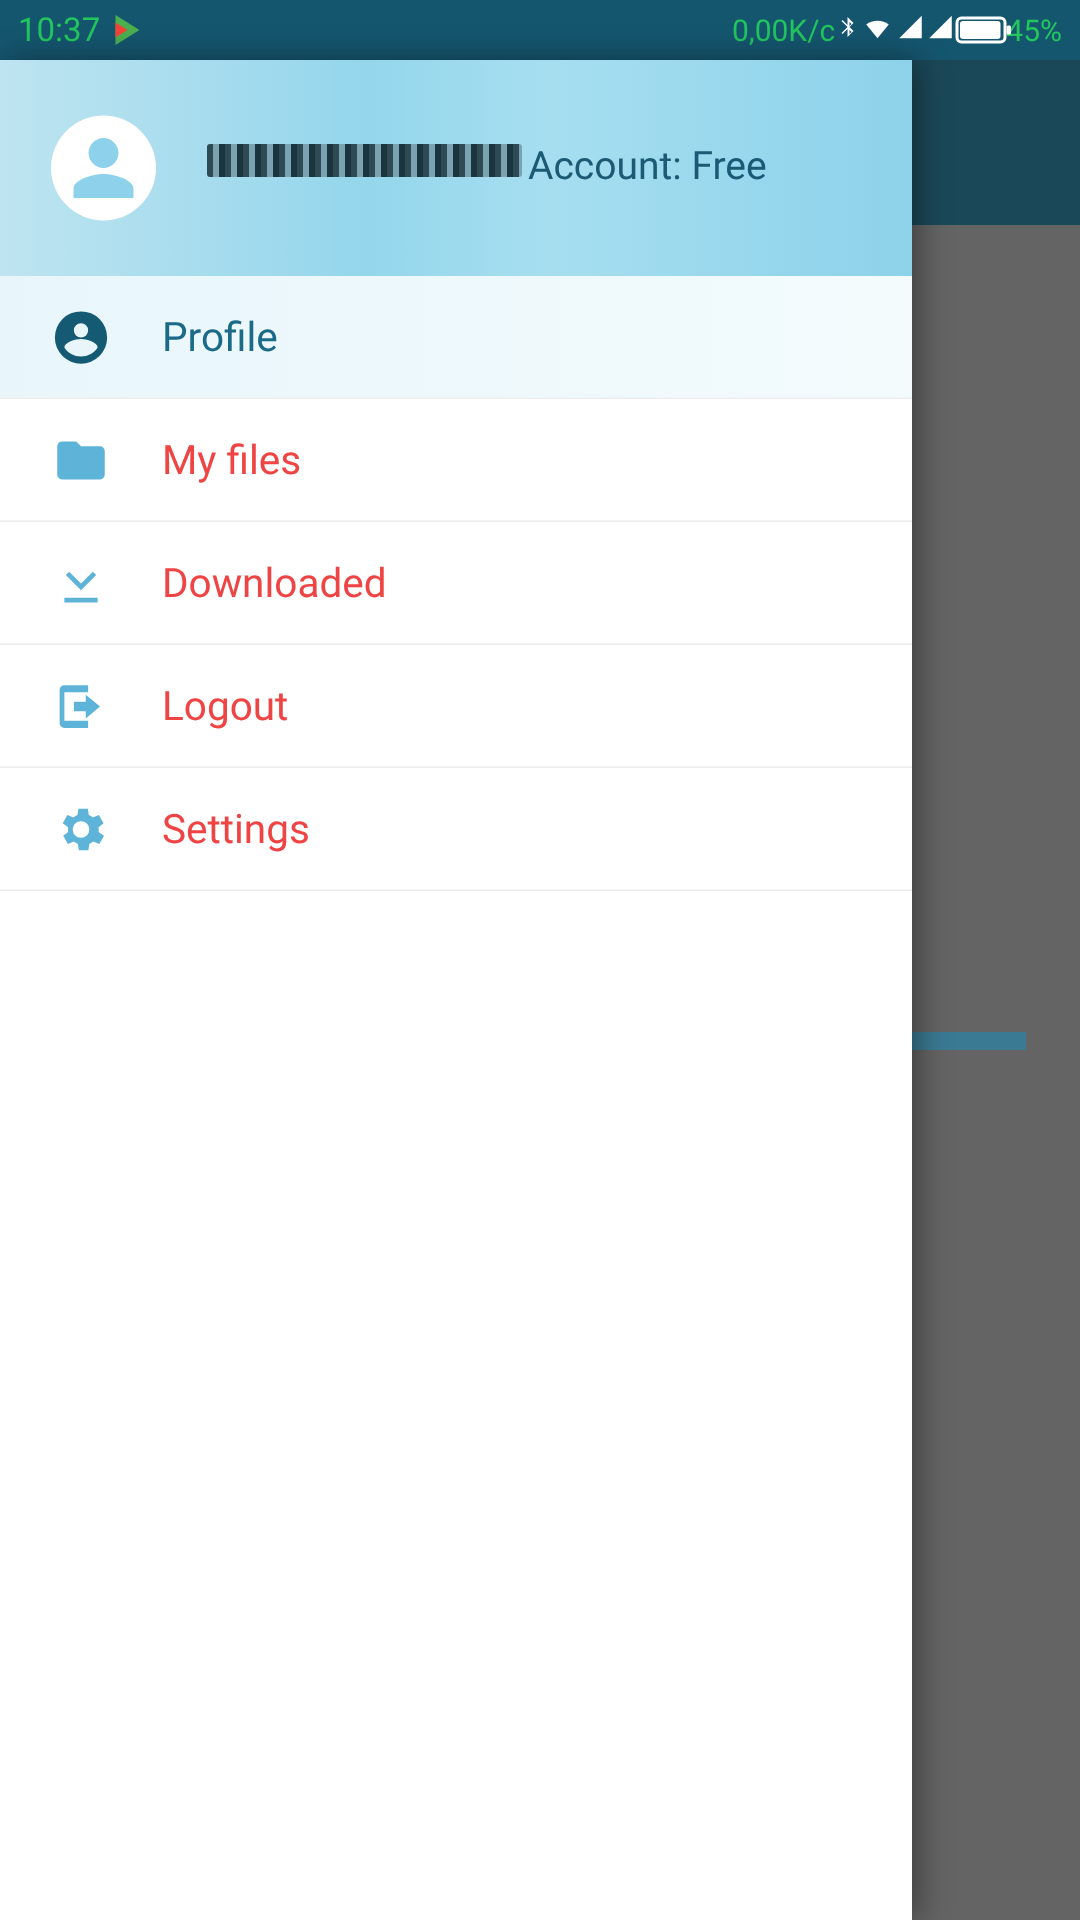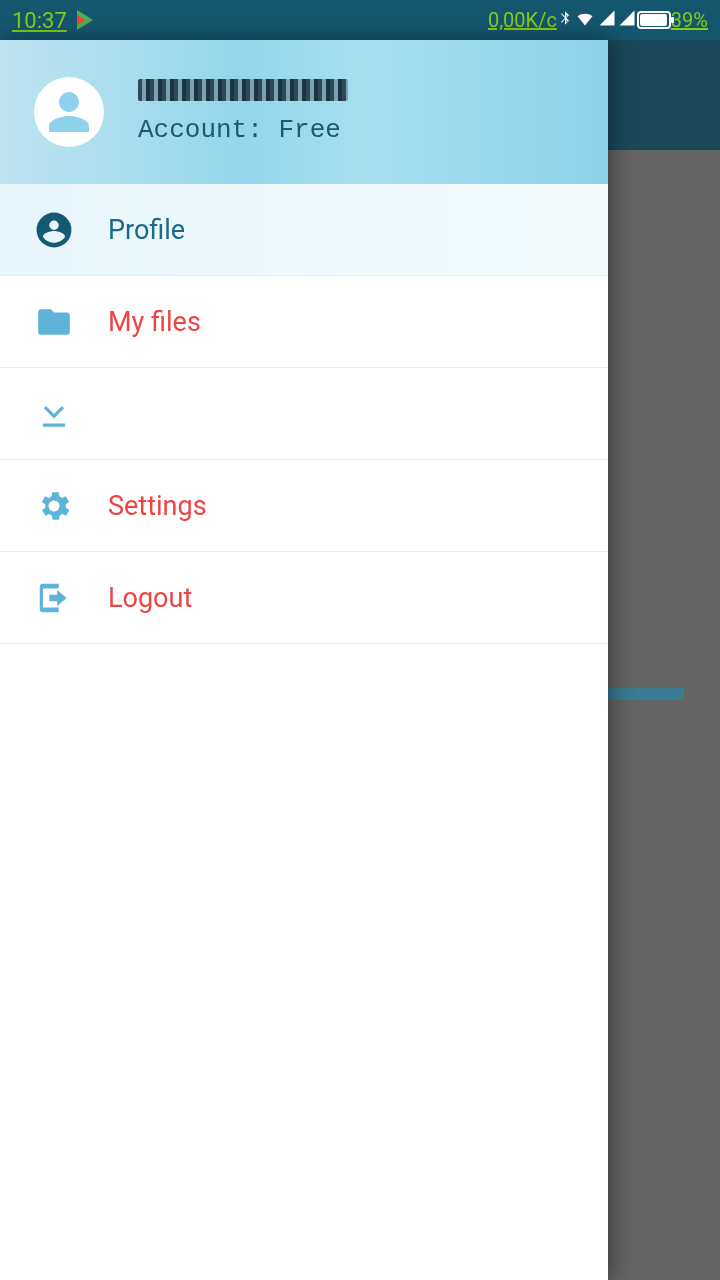--- a/index.html
+++ b/index.html
@@ -7,26 +7,25 @@
       width: 720px;
       height: 1280px;
       font-family: Roboto, Arial, sans-serif;
       background: #9a9a9a;
       position: relative;
       overflow: hidden;
     }
     .status-bar {
       height: 40px;
       background: #15566f;
-      color: #84cc16;
+      color: #22c55e;
       display: flex;
       align-items: center;
       padding: 0 12px;
       font-size: 22px;
-      text-decoration: underline;
     }
     .status-left { display: flex; align-items: center; gap: 10px; }
     .status-right { margin-left: auto; display: flex; align-items: center; font-size: 20px; }
     .play-triangle {
       width: 0; height: 0;
       border-top: 10px solid transparent;
       border-bottom: 10px solid transparent;
       border-left: 16px solid #4caf50;
       position: relative;
     }
@@ -78,31 +77,31 @@
       align-items: center;
       padding-left: 34px;
       gap: 34px;
     }
     .avatar {
       width: 70px; height: 70px; border-radius: 50%;
       background: #fff;
       display: flex; align-items: center; justify-content: center;
     }
     .avatar svg { width: 48px; height: 48px; fill: #8dd2ea; }
-    .header-text { display: flex; flex-direction: column; gap: 4px; font-family: Liberation Mono, monospace; }
+    .header-text { display: flex; gap: 4px; }
     .blurred-name {
       width: 210px; height: 22px;
       background: repeating-linear-gradient(90deg, #2d4a55 0 4px, #7aa2b0 4px 8px, #1a3440 8px 12px);
       filter: blur(0.5px);
       border-radius: 2px;
       margin-bottom: 10px;
     }
     .account-line { font-size: 26px; color: #1a5a75; }
     .menu-item {
-      height: 92px;
+      height: 82px;
       display: flex;
       align-items: center;
       padding-left: 34px;
       gap: 34px;
       border-bottom: 1px solid #ececec;
       background: #fff;
     }
     .menu-item.active {
       background: linear-gradient(to right, #e8f6fb, #f3fbfd);
     }
@@ -140,21 +139,21 @@
       <svg width="20" height="18" viewBox="0 0 24 24">
           <path fill="#fff" d="M2 22h20V2L2 22z"></path>
         </svg>
     </span>
     <span>
       <svg width="20" height="18" viewBox="0 0 24 24">
           <path fill="#fff" d="M2 22h20V2L2 22z"></path>
         </svg>
     </span>
     <span class="battery"></span>
-    <span>39%</span>
+    <span>45%</span>
   </div>
 </div>
 
 <div class="bg-appbar"></div>
 <div class="scrim"></div>
 <div class="bg-strip"></div>
 
 <div class="drawer">
   <div class="drawer-header">
     <div class="avatar">
@@ -186,33 +185,34 @@
     </span>
     <span class="menu-label">My files</span>
   </div>
 
   <div class="menu-item">
     <span class="menu-icon">
       <svg viewBox="0 0 24 24">
           <path class="light-blue" d="M19 18H5v2h14v-2zM12 2L12 12 7 7l-1.4 1.4L12 14.8l6.4-6.4L17 7l-5 5V2z"></path>
         </svg>
     </span>
-  </div>
-
+    <span class="menu-label">Downloaded</span>
+  </div>
+
+
+  <div class="menu-item">
+    <span class="menu-icon">
+      <svg viewBox="0 0 24 24">
+          <path class="light-blue" d="M5 3h10v3h-3V6H5v12h7v-0h3v3H5a2 2 0 01-2-2V5a2 2 0 012-2zm9 4l6 5-6 5v-3H9v-4h5V7z"></path>
+        </svg>
+    </span>
+    <span class="menu-label">Logout</span>
+  </div>
 
   <div class="menu-item">
     <span class="menu-icon">
       <svg viewBox="0 0 24 24">
           <path class="light-blue" d="M19.4 13a7.5 7.5 0 000-2l2.1-1.6-2-3.5-2.5 1a7.4 7.4 0 00-1.7-1l-.4-2.6h-4l-.4 2.6a7.4 7.4 0 00-1.7 1l-2.5-1-2 3.5L6.6 11a7.5 7.5 0 000 2l-2.1 1.6 2 3.5 2.5-1a7.4 7.4 0 001.7 1l.4 2.6h4l.4-2.6a7.4 7.4 0 001.7-1l2.5 1 2-3.5L19.4 13zM12 15.5A3.5 3.5 0 1112 8.5a3.5 3.5 0 010 7z"></path>
         </svg>
     </span>
     <span class="menu-label">Settings</span>
   </div>
-
-  <div class="menu-item">
-    <span class="menu-icon">
-      <svg viewBox="0 0 24 24">
-          <path class="light-blue" d="M5 3h10v3h-3V6H5v12h7v-0h3v3H5a2 2 0 01-2-2V5a2 2 0 012-2zm9 4l6 5-6 5v-3H9v-4h5V7z"></path>
-        </svg>
-    </span>
-    <span class="menu-label">Logout</span>
-  </div>
 </div>
 
 </body></html>

